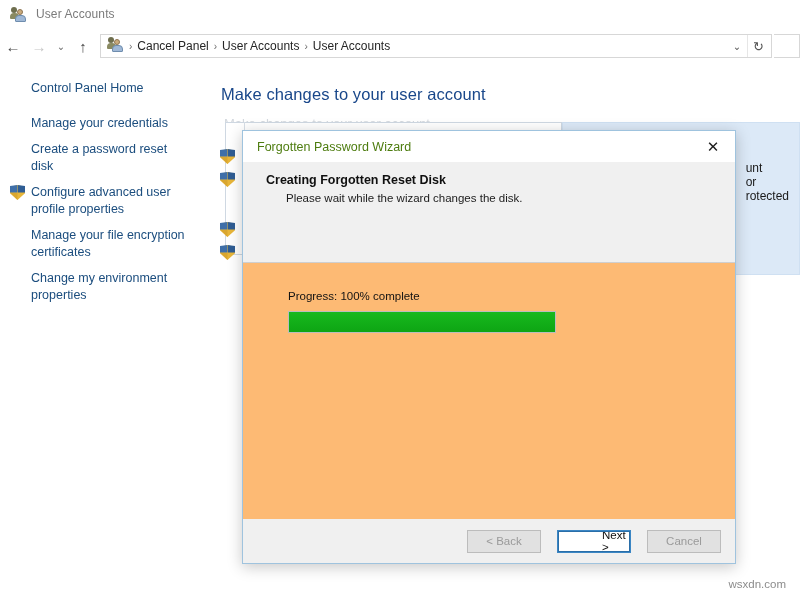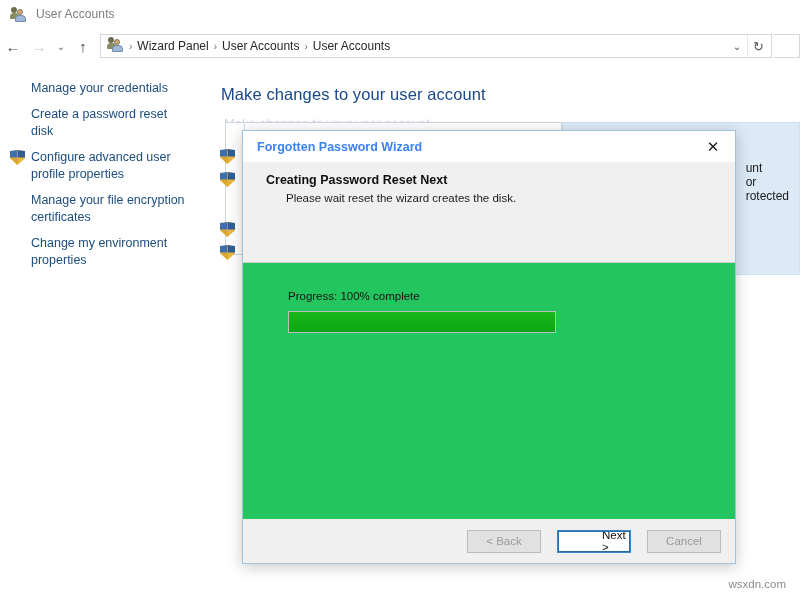--- a/index.html
+++ b/index.html
@@ -207,23 +207,22 @@
     border: 1px solid #9fc3de;
     box-shadow: 0 3px 14px rgba(0,0,0,.22);
   }
   .dlg-title {
     position: absolute; left: 0; top: 0;
     width: 100%; height: 31px;
     background: #ffffff;
     display: flex; align-items: center;
   }
   .dlg-title-text {
-    font-size: 12.5px; color: #3b82f6;
+    font-size: 12.5px; color: #4d7c0f;
     margin-left: 14px;
-    font-weight: bold;
   }
   .dlg-close {
     margin-left: auto; width: 44px; height: 31px;
     display: flex; align-items: center; justify-content: center;
     font-size: 15px; color: #1a1a1a;
   }
   .dlg-head {
     position: absolute; left: 0; top: 31px;
     width: 100%; height: 100px;
     background: #f0f0f0;
@@ -237,21 +236,21 @@
     font-size: 11.5px; color: #1c1c1c;
   }
   .dlg-sep {
     position: absolute; left: 0; top: 131px;
     width: 100%; height: 1px; background: #dcdcdc;
     border-top: 1px solid #cfcfcf;
   }
   .dlg-body {
     position: absolute; left: 0; top: 132px;
     width: 100%; height: 258px;
-    background: #22c55e;
+    background: #fdba74;
   }
   .progress-label {
     position: absolute; left: 45px; top: 27px;
     font-size: 11.5px; color: #131313;
   }
   .progress-track {
     position: absolute; left: 45px; top: 48px;
     width: 268px; height: 22px;
     background: #eeeeee;
     border: 1px solid #bcbcbc;
@@ -310,35 +309,38 @@
     <div class="navbtn">↑</div>
 
     <div class="addressbox">
       <span class="crumb-icon">
         <span class="usericon">
           <span class="head-b"></span><span class="body-b"></span>
           <span class="head-f"></span><span class="body-f"></span>
         </span>
       </span>
       <span class="crumb-sep">›</span>
-      <span class="crumb">Wizard Panel</span>
+      <span class="crumb">Cancel Panel</span>
       <span class="crumb-sep">›</span>
       <span class="crumb">User Accounts</span>
       <span class="crumb-sep">›</span>
       <span class="crumb">User Accounts</span>
 
       <span class="addr-right">
         <span class="addr-chevron">⌄</span>
         <span class="addr-refresh">↻</span>
       </span>
     </div>
     <div class="searchbox"></div>
   </div>
 
   <div class="sidebar">
+    <div class="side-item home">
+      <span>Control Panel Home</span>
+    </div>
     <div class="side-item">
       <span>Manage your credentials</span>
     </div>
     <div class="side-item">
       <span>Create a password reset disk</span>
     </div>
     <div class="side-item">
       <span class="side-shield">
         <span class="shield"><span class="sh-base"></span><span class="sh-q1"></span><span class="sh-q2"></span><span class="sh-q3"></span></span>
       </span>
@@ -404,22 +406,22 @@
   </div>
 
   <div class="dialog">
 
     <div class="dlg-title">
       <span class="dlg-title-text">Forgotten Password Wizard</span>
       <span class="dlg-close">✕</span>
     </div>
 
     <div class="dlg-head">
-      <div class="dlg-h1">Creating Password Reset Next</div>
-      <div class="dlg-h2">Please wait reset the wizard creates the disk.</div>
+      <div class="dlg-h1">Creating Forgotten Reset Disk</div>
+      <div class="dlg-h2">Please wait while the wizard changes the disk.</div>
     </div>
 
     <div class="dlg-sep"></div>
 
     <div class="dlg-body">
       <div class="progress-label">Progress: 100% complete</div>
       <div class="progress-track">
         <div class="progress-fill" id="progress-fill" style="width: 100%;"></div>
       </div>
     </div>

